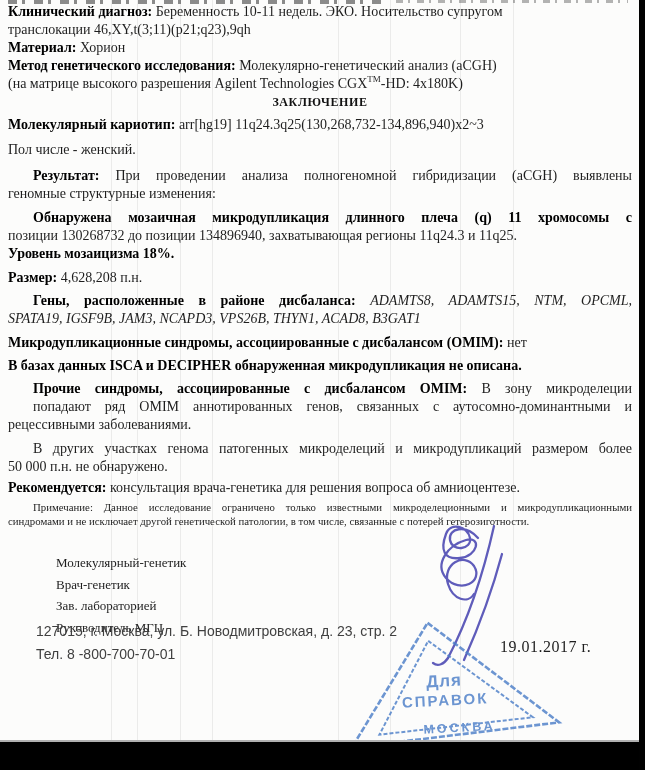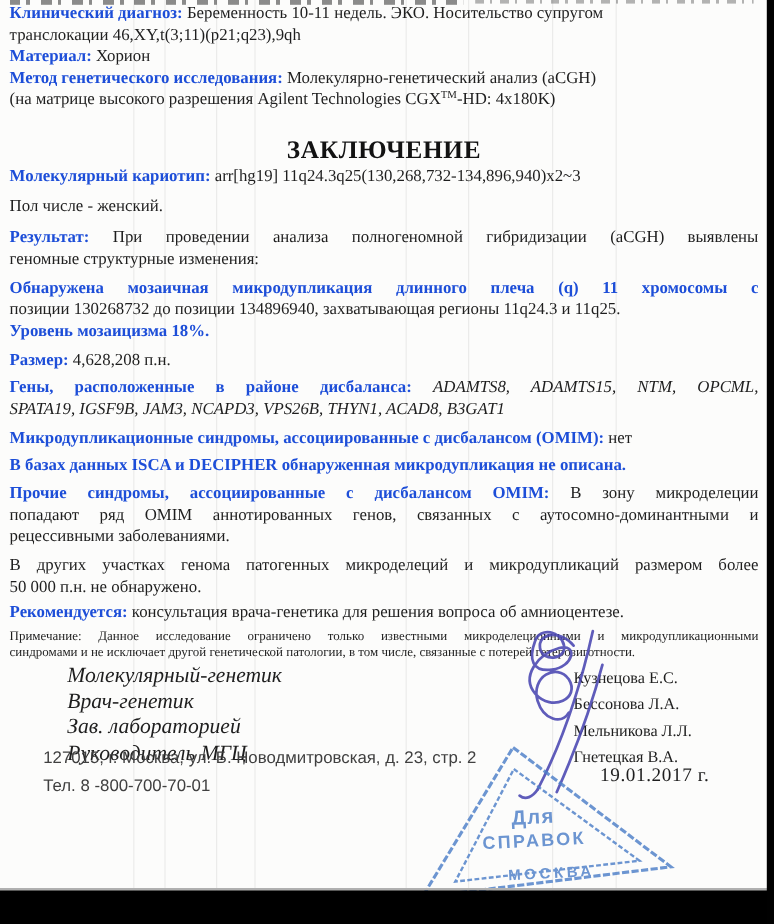--- a/index.html
+++ b/index.html
@@ -1,28 +1,28 @@
 <!DOCTYPE html>
 <html lang="ru"><head>
 <meta charset="utf-8">
 <style>
   html,body{margin:0;padding:0;background:#000;}
   .page{position:relative;width:645px;height:770px;background:#fcfcfb;overflow:hidden;
         font-family:"Liberation Serif","DejaVu Serif",serif;color:#1e1e1e;}
   .content{position:absolute;left:8px;top:3px;width:624px;}
   .ln{font-size:14px;line-height:18px;}
-  .jf{text-align:justify;text-align-last:justify;}
-  .b{font-weight:bold;color:#1d4ed8;}
+  .jf{text-align:justify;text-align-last:justify;margin-left:25px;}
+  .b{font-weight:bold;color:#000000;}
   .it{font-style:italic;}
-  .title{font-size:21px;font-weight:bold;letter-spacing:.6px;text-align:center;
-         margin-top:23px;margin-bottom:5px;line-height:18px;color:#121212;}.gap3{height:3px}.gap4{height:4px}.gap5{height:5px}
+  .title{font-size:12px;font-weight:bold;letter-spacing:.6px;text-align:center;
+         margin-bottom:5px;line-height:18px;color:#121212;}.gap3{height:3px}.gap4{height:4px}.gap5{height:5px}
   .gap6{height:6px}.gap7{height:7px}.gap8{height:8px}
   sup{font-size:9px;line-height:0;}
   .note{font-size:10.8px;line-height:13.5px;}
-  .roles{position:absolute;left:56px;top:552px;font-size:18px;line-height:21.5px;font-style:italic;}
+  .roles{position:absolute;left:56px;top:552px;font-size:13px;line-height:21.5px;}
   .names{position:absolute;left:478px;top:554px;font-size:13.5px;line-height:22px;}
   .address{position:absolute;left:36px;top:620px;font-family:"Liberation Sans",sans-serif;
            font-size:14px;line-height:22.5px;color:#404040;}
   .date{position:absolute;left:500px;top:638px;font-size:16px;letter-spacing:.5px;}
   .fold{position:absolute;top:0;width:1px;height:742px;background:rgba(90,90,90,.10);}
   .strip{position:absolute;top:0;}
   .strip1{left:8px;width:378px;height:4px;opacity:.55;
     background:repeating-linear-gradient(90deg,#2e2e2e 0 9px,transparent 9px 14px,#2e2e2e 14px 17px,transparent 17px 26px);}
   .strip2{left:396px;width:232px;height:3px;opacity:.38;
     background:repeating-linear-gradient(90deg,#3a3a3a 0 7px,transparent 7px 12px,#3a3a3a 12px 14px,transparent 14px 21px);}
@@ -106,26 +106,20 @@
     <div class="note">синдромами  и не исключает другой генетической патологии, в том числе, связанные с потерей гетерозиготности.</div>
   </div>
 
   <div class="roles">
     <div>Молекулярный-генетик</div>
     <div>Врач-генетик</div>
     <div>Зав. лабораторией</div>
     <div>Руководитель МГЦ</div>
   </div>
 
-  <div class="names">
-    <div>Кузнецова Е.С.</div>
-    <div>Бессонова Л.А.</div>
-    <div>Мельникова Л.Л.</div>
-    <div>Гнетецкая В.А.</div>
-  </div>
 
   <div class="address">
     <div>127015, г. Москва, ул. Б. Новодмитровская, д. 23, стр. 2</div>
     <div>Тел. 8 -800-700-70-01</div>
   </div>
 
   <div class="date">19.01.2017 г.</div>
 
   <svg class="sig-svg" width="130" height="150" viewBox="0 0 130 150">
     <g fill="none" stroke="#4a47b2" stroke-width="2.3" stroke-linecap="round">

